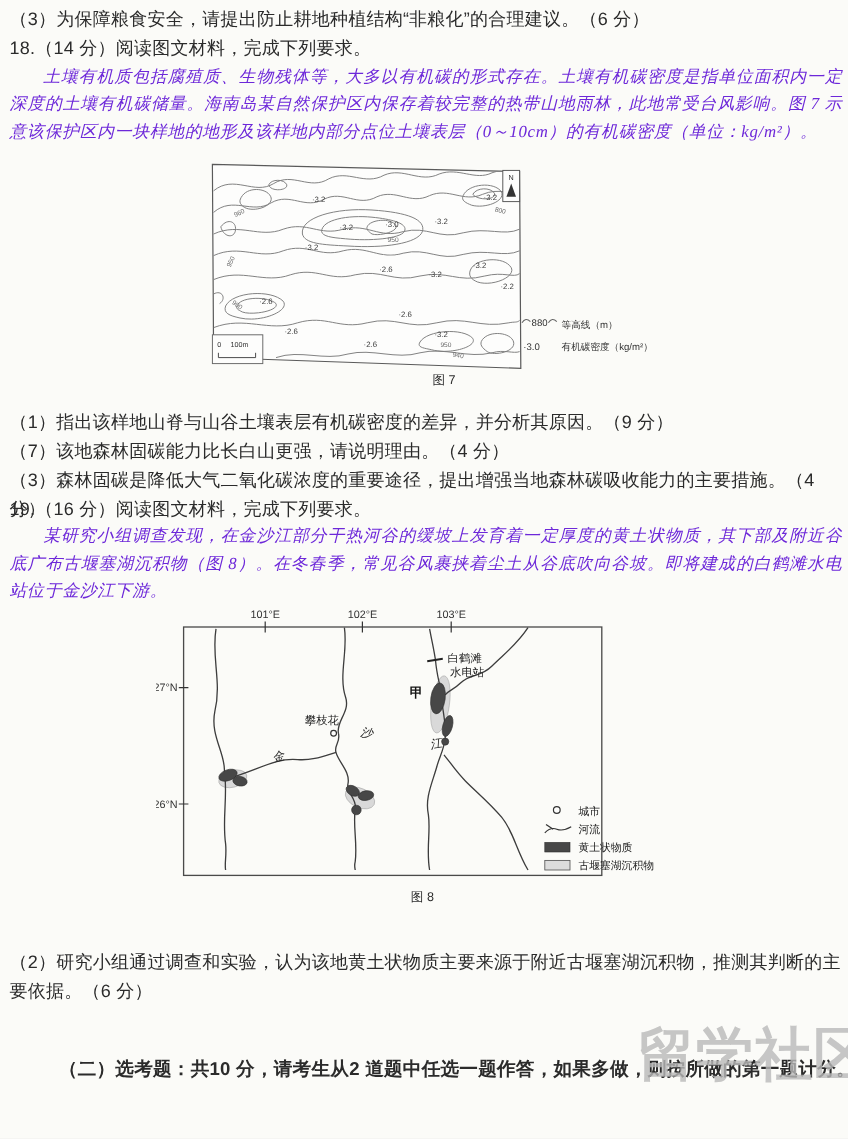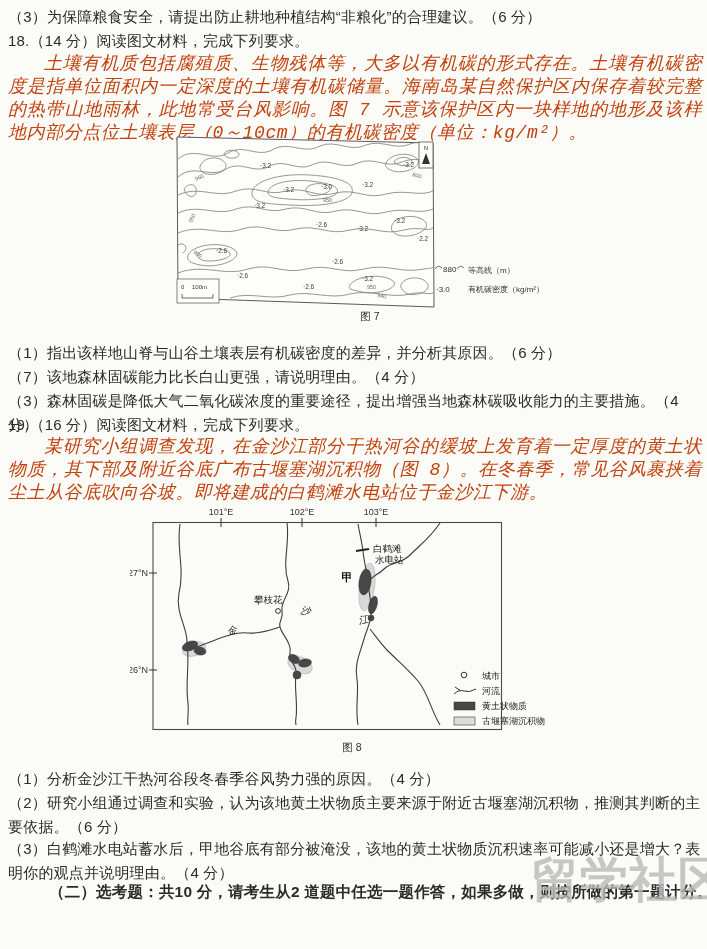--- a/index.html
+++ b/index.html
@@ -4,23 +4,23 @@
 <style>
   html,body{margin:0;padding:0;}
   body{background:#e8e8e8;}
   .page{position:relative;width:707px;height:949px;background:#fbfbf8;overflow:hidden;
         font-family:"Liberation Serif","DejaVu Serif",serif;color:#2b2b2b;}
   .tl{position:absolute;left:8px;width:694px;
       font-family:"Liberation Sans","DejaVu Sans",sans-serif;
       font-weight:500;font-size:15px;line-height:24px;letter-spacing:.2px;}
   .tl.bold{font-weight:700;font-size:15.5px;margin-left:41px;}
   .passage{position:absolute;left:8px;width:694px;
-      font-family:Liberation Mono, monospace;font-style:italic;
-      font-weight:400;font-size:18px;line-height:23px;letter-spacing:.6px;
-      text-align:justify;text-indent:2em;color:#c2410c;}
+      font-family:Liberation Serif, serif;font-style:italic;
+      font-weight:400;font-size:14px;line-height:23px;letter-spacing:.6px;
+      text-align:justify;text-indent:2em;color:#6d28d9;}
   .figsvg{position:absolute;}
   
   .f7frame{fill:#fdfdfc;stroke:#5a5a5a;stroke-width:1;}
   .f7c{stroke:#7c7c7c;stroke-width:.8;fill:none;}
   .fp{font:6.5px "Liberation Sans","DejaVu Sans",sans-serif;fill:#3c3c3c;}
   .fc{font:5.5px "Liberation Sans","DejaVu Sans",sans-serif;fill:#6b6b6b;}
   .f7leg{font:8px "Liberation Sans","DejaVu Sans",sans-serif;fill:#333;}
   .f7cap,.f8cap{font:10.5px "Liberation Sans","DejaVu Sans",sans-serif;fill:#2e2e2e;}
   .f7small{font:6px "Liberation Sans","DejaVu Sans",sans-serif;fill:#333;}
   
@@ -122,21 +122,21 @@
       <path d="M295,136 q3,-5 7,-1" fill="none" stroke="#666" stroke-width=".9"></path>
       <text class="f7leg" x="303" y="139">880</text>
       <path d="M317,136 q3,-5 7,-1" fill="none" stroke="#666" stroke-width=".9"></path>
       <text class="f7leg" x="328" y="140">等高线（m）</text>
       <text class="f7leg" x="296" y="159">·3.0</text>
       <text class="f7leg" x="328" y="159">有机碳密度（kg/m²）</text>
     </g>
     <text class="f7cap" x="230" y="187" text-anchor="middle">图 7</text>
   </svg>
 
-  <div class="tl" style="top:341px">（1）指出该样地山脊与山谷土壤表层有机碳密度的差异，并分析其原因。（6 分）</div>
+  <div class="tl" style="top:341px">（1）指出该样地山脊与山谷土壤表层有机碳密度的差异，并分析其原因。（9 分）</div>
   <div class="tl" style="top:365px">（7）该地森林固碳能力比长白山更强，请说明理由。（4 分）</div>
   <div class="tl" style="top:389px">（3）森林固碳是降低大气二氧化碳浓度的重要途径，提出增强当地森林碳吸收能力的主要措施。（4 分）</div>
   <div class="tl" style="top:413px">19.（16 分）阅读图文材料，完成下列要求。</div>
   <div class="passage" style="top:436px">某研究小组调查发现，在金沙江部分干热河谷的缓坡上发育着一定厚度的黄土状物质，其下部及附近谷底广布古堰塞湖沉积物（图 8）。在冬春季，常见谷风裹挟着尘土从谷底吹向谷坡。即将建成的白鹤滩水电站位于金沙江下游。</div>
 
   <svg class="figsvg" style="left:130px;top:503px" width="460" height="258" viewBox="0 0 460 258">
     <rect class="f8frame" x="23" y="19.5" width="348.5" height="207"></rect>
 
     <line class="tick" x1="91" y1="15" x2="91" y2="24"></line>
     <line class="tick" x1="172" y1="15" x2="172" y2="24"></line>
@@ -194,22 +194,20 @@
       </g>
       <text class="f8leg" x="352" y="191">河流</text>
       <rect x="324" y="199" width="21" height="8" class="loess"></rect>
       <text class="f8leg" x="352" y="206">黄土状物质</text>
       <rect x="324" y="214" width="21" height="8" fill="#dcdcdc" stroke="#555" stroke-width=".7"></rect>
       <text class="f8leg" x="352" y="221">古堰塞湖沉积物</text>
     </g>
     <text class="f8cap" x="222" y="248" text-anchor="middle">图 8</text>
   </svg>
 
-  <div class="tl" style="top:767px">（1）分析金沙江干热河谷段冬春季谷风势力强的原因。（4 分）</div>
   <div class="tl" style="top:791px">（2）研究小组通过调查和实验，认为该地黄土状物质主要来源于附近古堰塞湖沉积物，推测其判断的主要依据。（6 分）</div>
-  <div class="tl" style="top:837px">（3）白鹤滩水电站蓄水后，甲地谷底有部分被淹没，该地的黄土状物质沉积速率可能减小还是增大？表明你的观点并说明理由。（4 分）</div>
   <div class="tl bold" style="top:880px">（二）选考题：共10 分，请考生从2 道题中任选一题作答，如果多做，则按所做的第一题计分。</div>
 
   <div class="wm">
     <div class="wm-title">留学社区</div>
   </div>
 
 </div>
 
 </body></html>

